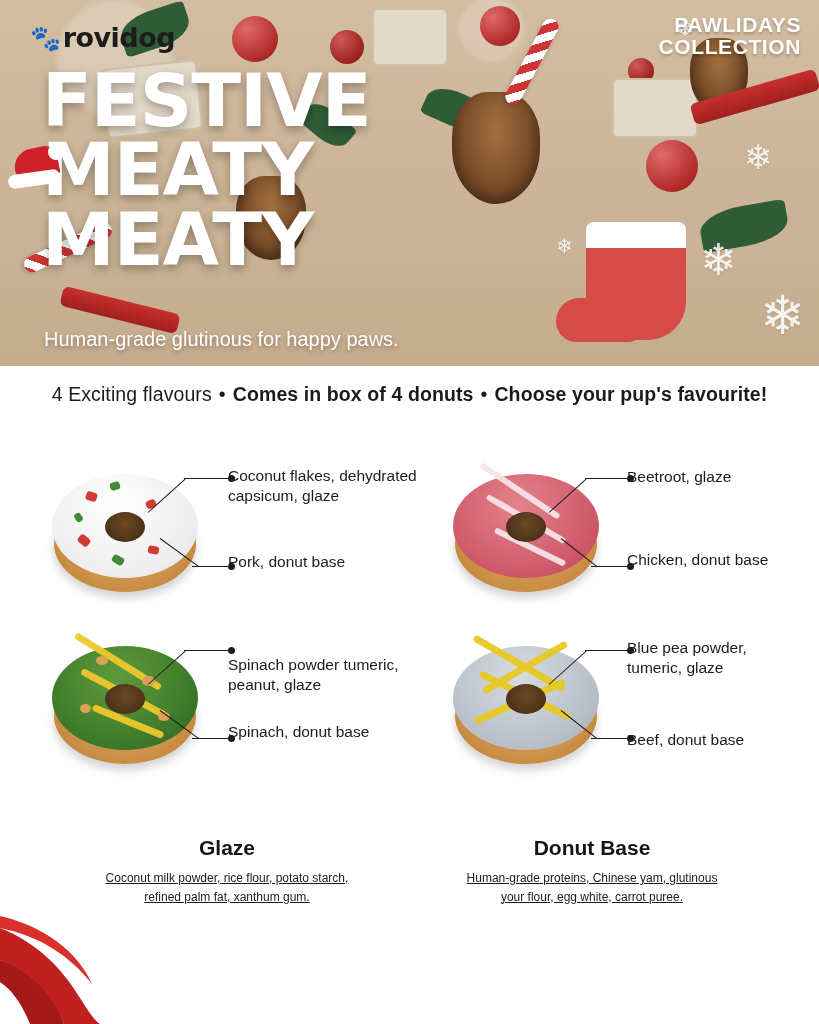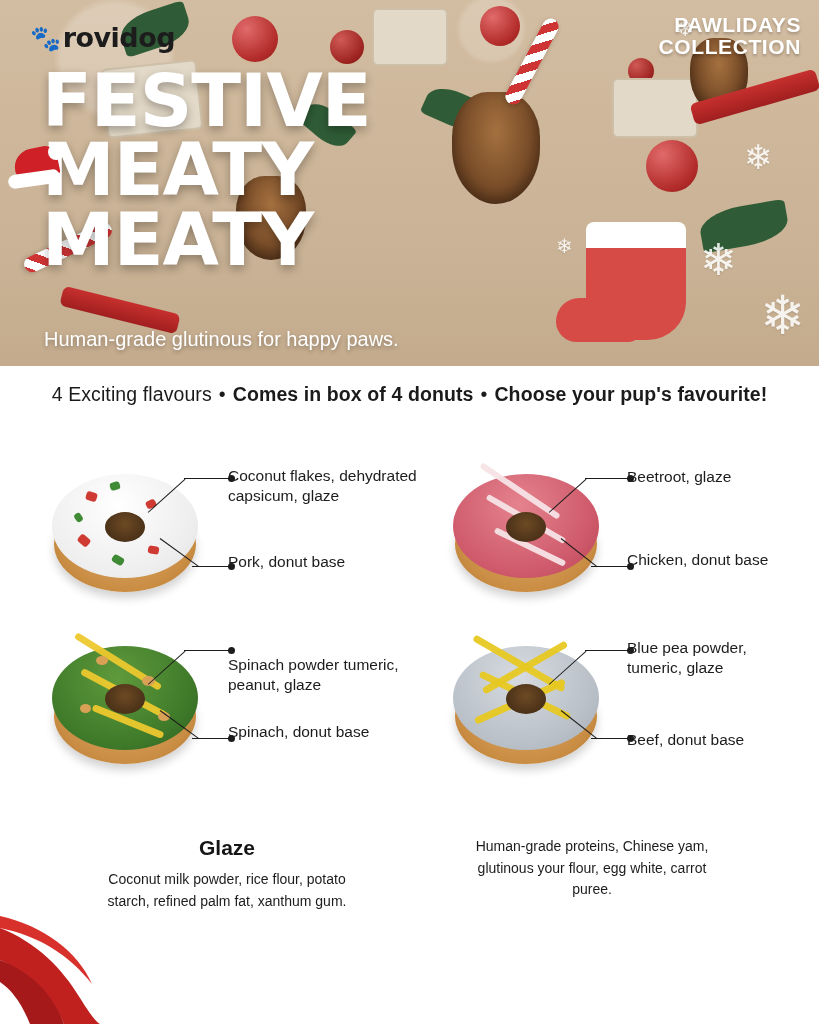--- a/index.html
+++ b/index.html
@@ -208,21 +208,21 @@
   
   .ingredients {
     position: absolute; left: 0; top: 836px; width: 819px;
     display: flex; justify-content: center; gap: 100px;
     text-align: center;
   }
   .ing-col { width: 265px; }
   .ing-title {
     font-size: 21px; font-weight: 700; color: #151515; margin-bottom: 9px;
   }
-  .ing-body { font-size: 14px; color: #1c1c1c; line-height: 1.55; }
+  .ing-body { font-size: 12px; color: #1c1c1c; line-height: 1.55; text-decoration: underline; }
 
   
   .bottom-ribbon { position: absolute; left: 0; bottom: 0; width: 240px; height: 160px; pointer-events: none; }
 </style>
 </head>
 <body>
 
 <div class="page">
 
   <div class="hero">
@@ -410,20 +410,21 @@
     </div>
 
   </div>
 
   <div class="ingredients">
     <div class="ing-col">
       <div class="ing-title">Glaze</div>
       <div class="ing-body">Coconut milk powder, rice flour, potato starch, refined palm fat, xanthum gum.</div>
     </div>
     <div class="ing-col">
+      <div class="ing-title">Donut Base</div>
       <div class="ing-body">Human-grade proteins, Chinese yam, glutinous your flour, egg white, carrot puree.</div>
     </div>
   </div>
 
   <svg class="bottom-ribbon" viewBox="0 0 240 160">
     <path d="M0,64 C36,78 62,104 80,134 C90,150 96,158 100,160 L64,160 C56,140 34,112 0,96 Z" fill="#c0211f"></path>
     <path d="M0,96 C30,108 52,128 64,160 L30,160 C22,140 12,126 0,118 Z" fill="#a5191a"></path>
     <path d="M0,64 C40,72 70,92 92,120 C78,88 44,62 0,52 Z" fill="#d8312c"></path>
   </svg>
 

